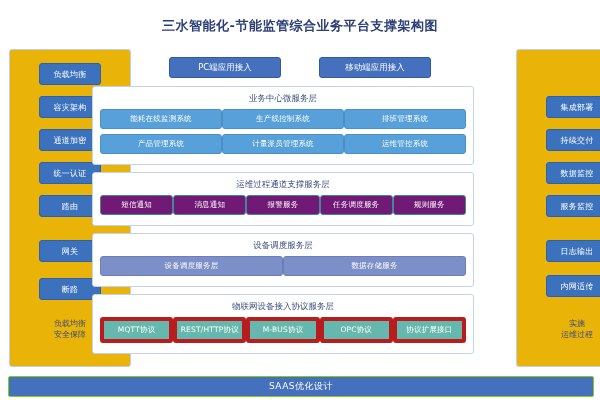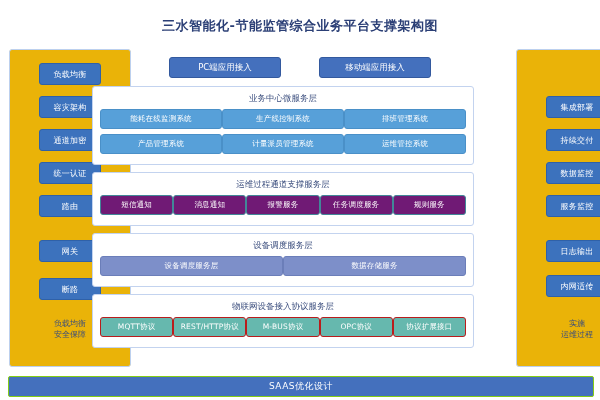--- a/index.html
+++ b/index.html
@@ -96,21 +96,21 @@
     color:#ffffff;
     font-size:7.5px;
     display:flex;align-items:center;justify-content:center;
     white-space:nowrap;
     letter-spacing:.2px;
   }
   
   .layer-business .node{background:#57a0d9;border:1px solid #4a90c8;}
   .layer-channel  .node{background:#701a75;border:1px solid #428798;}
   .layer-device   .node{background:#7d8fc9;border:1px solid #6b7eb9;}
-  .layer-proto    .node{background:#66b8ae;border:1px solid #b91c1c;}
+  .layer-proto    .node{background:#66b8ae;border:4px solid #b91c1c;}
 
   
   .saas-bar{
     position:absolute;left:8px;top:376px;width:584px;height:19px;
     background:#4470bd;
     border:1px solid #84cc16;
     border-radius:2px;
     color:#ffffff;font-size:9px;
     display:flex;align-items:center;justify-content:center;
     letter-spacing:.5px;

